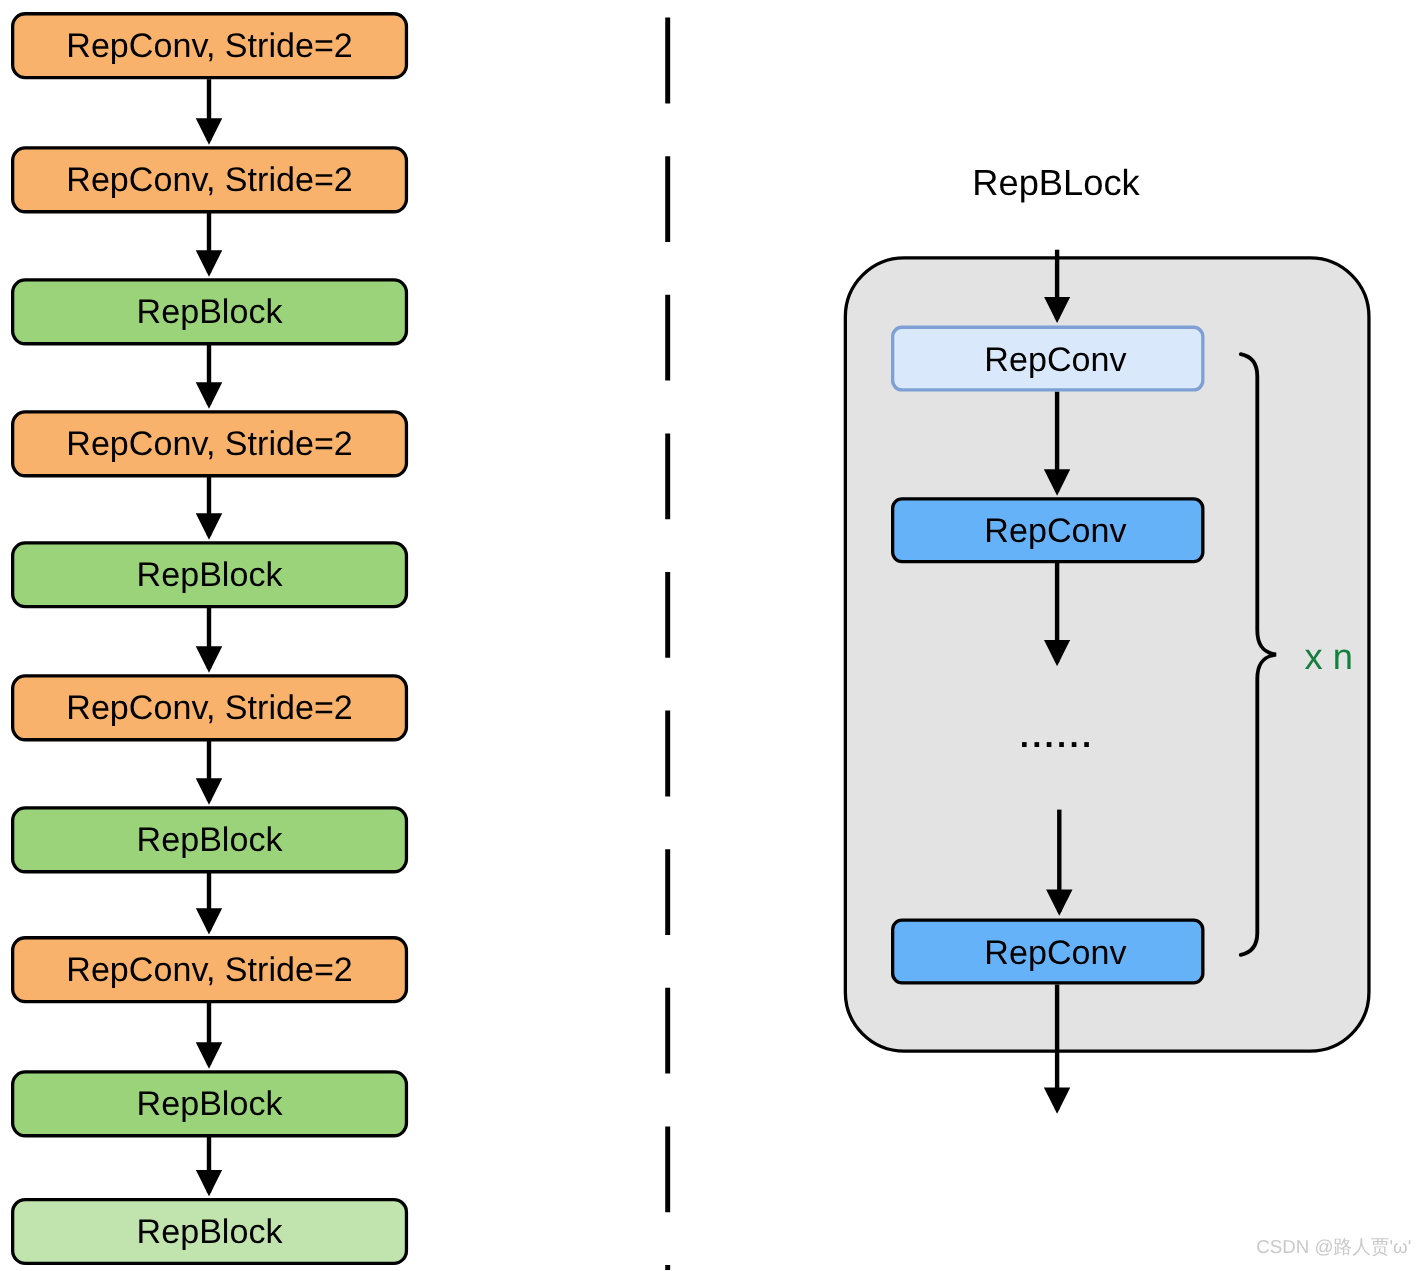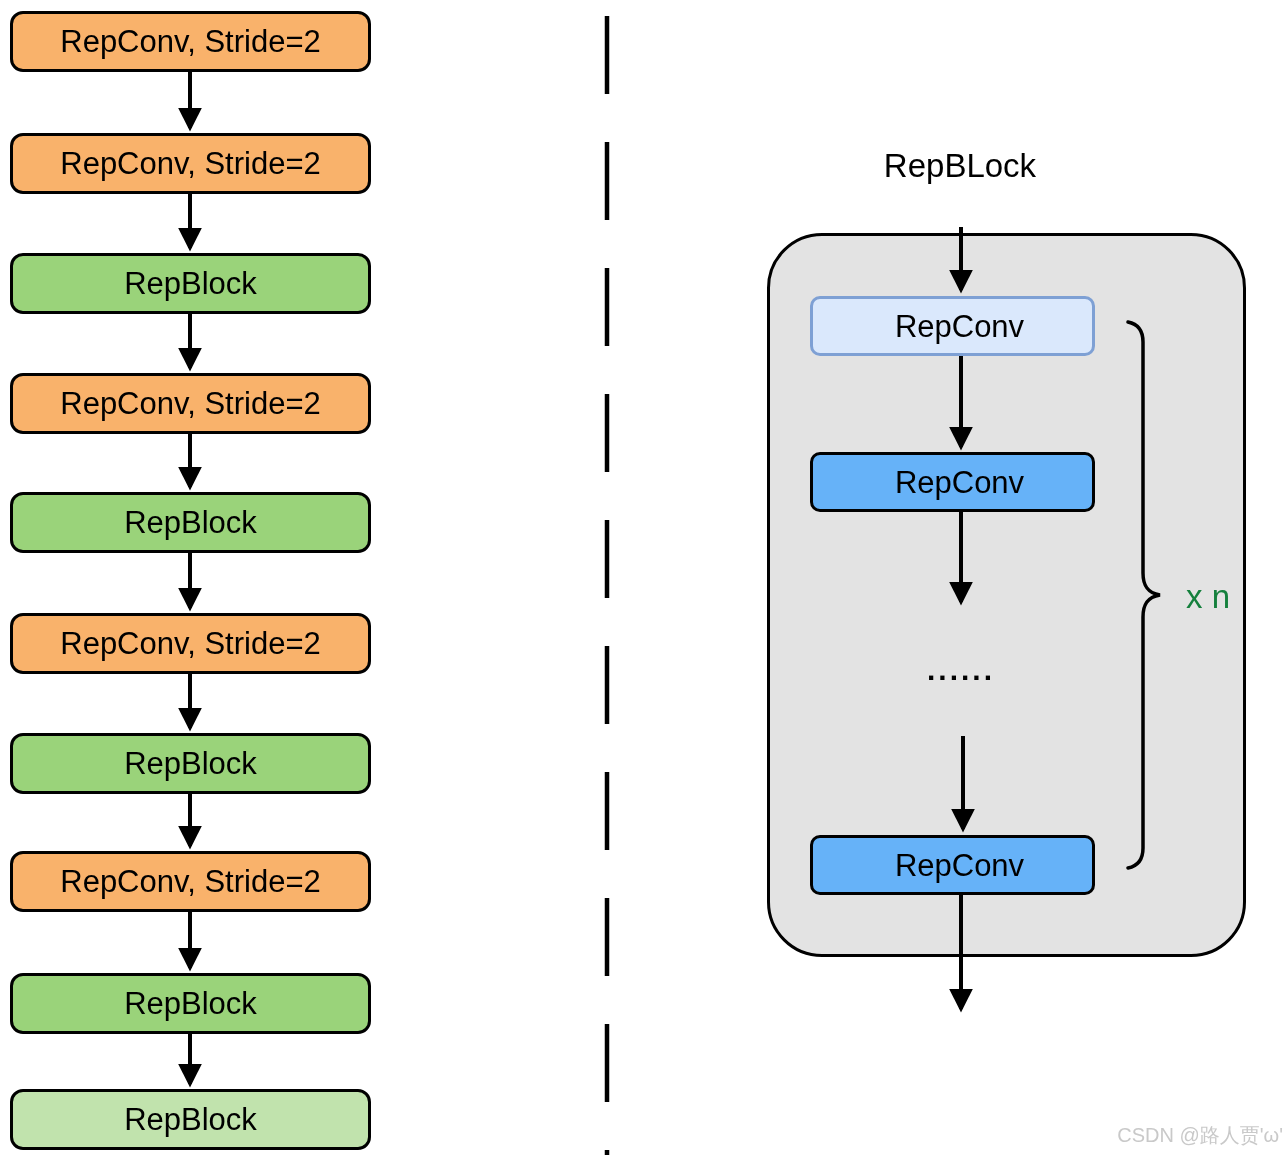--- a/index.html
+++ b/index.html
@@ -52,21 +52,21 @@
     display:flex;align-items:center;justify-content:center;
     font-size:30px;font-weight:bold;letter-spacing:3px;color:#000;
   }
   #repeat-label{
     position:absolute;left:1163px;top:577px;width:90px;height:40px;
     display:flex;align-items:center;justify-content:center;
     font-size:33px;color:#15803d;
   }
   #watermark{
     position:absolute;right:4px;top:1122px;
-    font-size:20px;color:#C9C9C9;
+    font-size:17px;color:#C9C9C9;
     text-shadow:1px 1px 0 #ffffff;
   }
   #overlay{position:absolute;left:0;top:0;pointer-events:none;}
 </style>
 </head>
 <body>
 
 <div id="canvas">
 
   <div id="repblock-container"></div>

